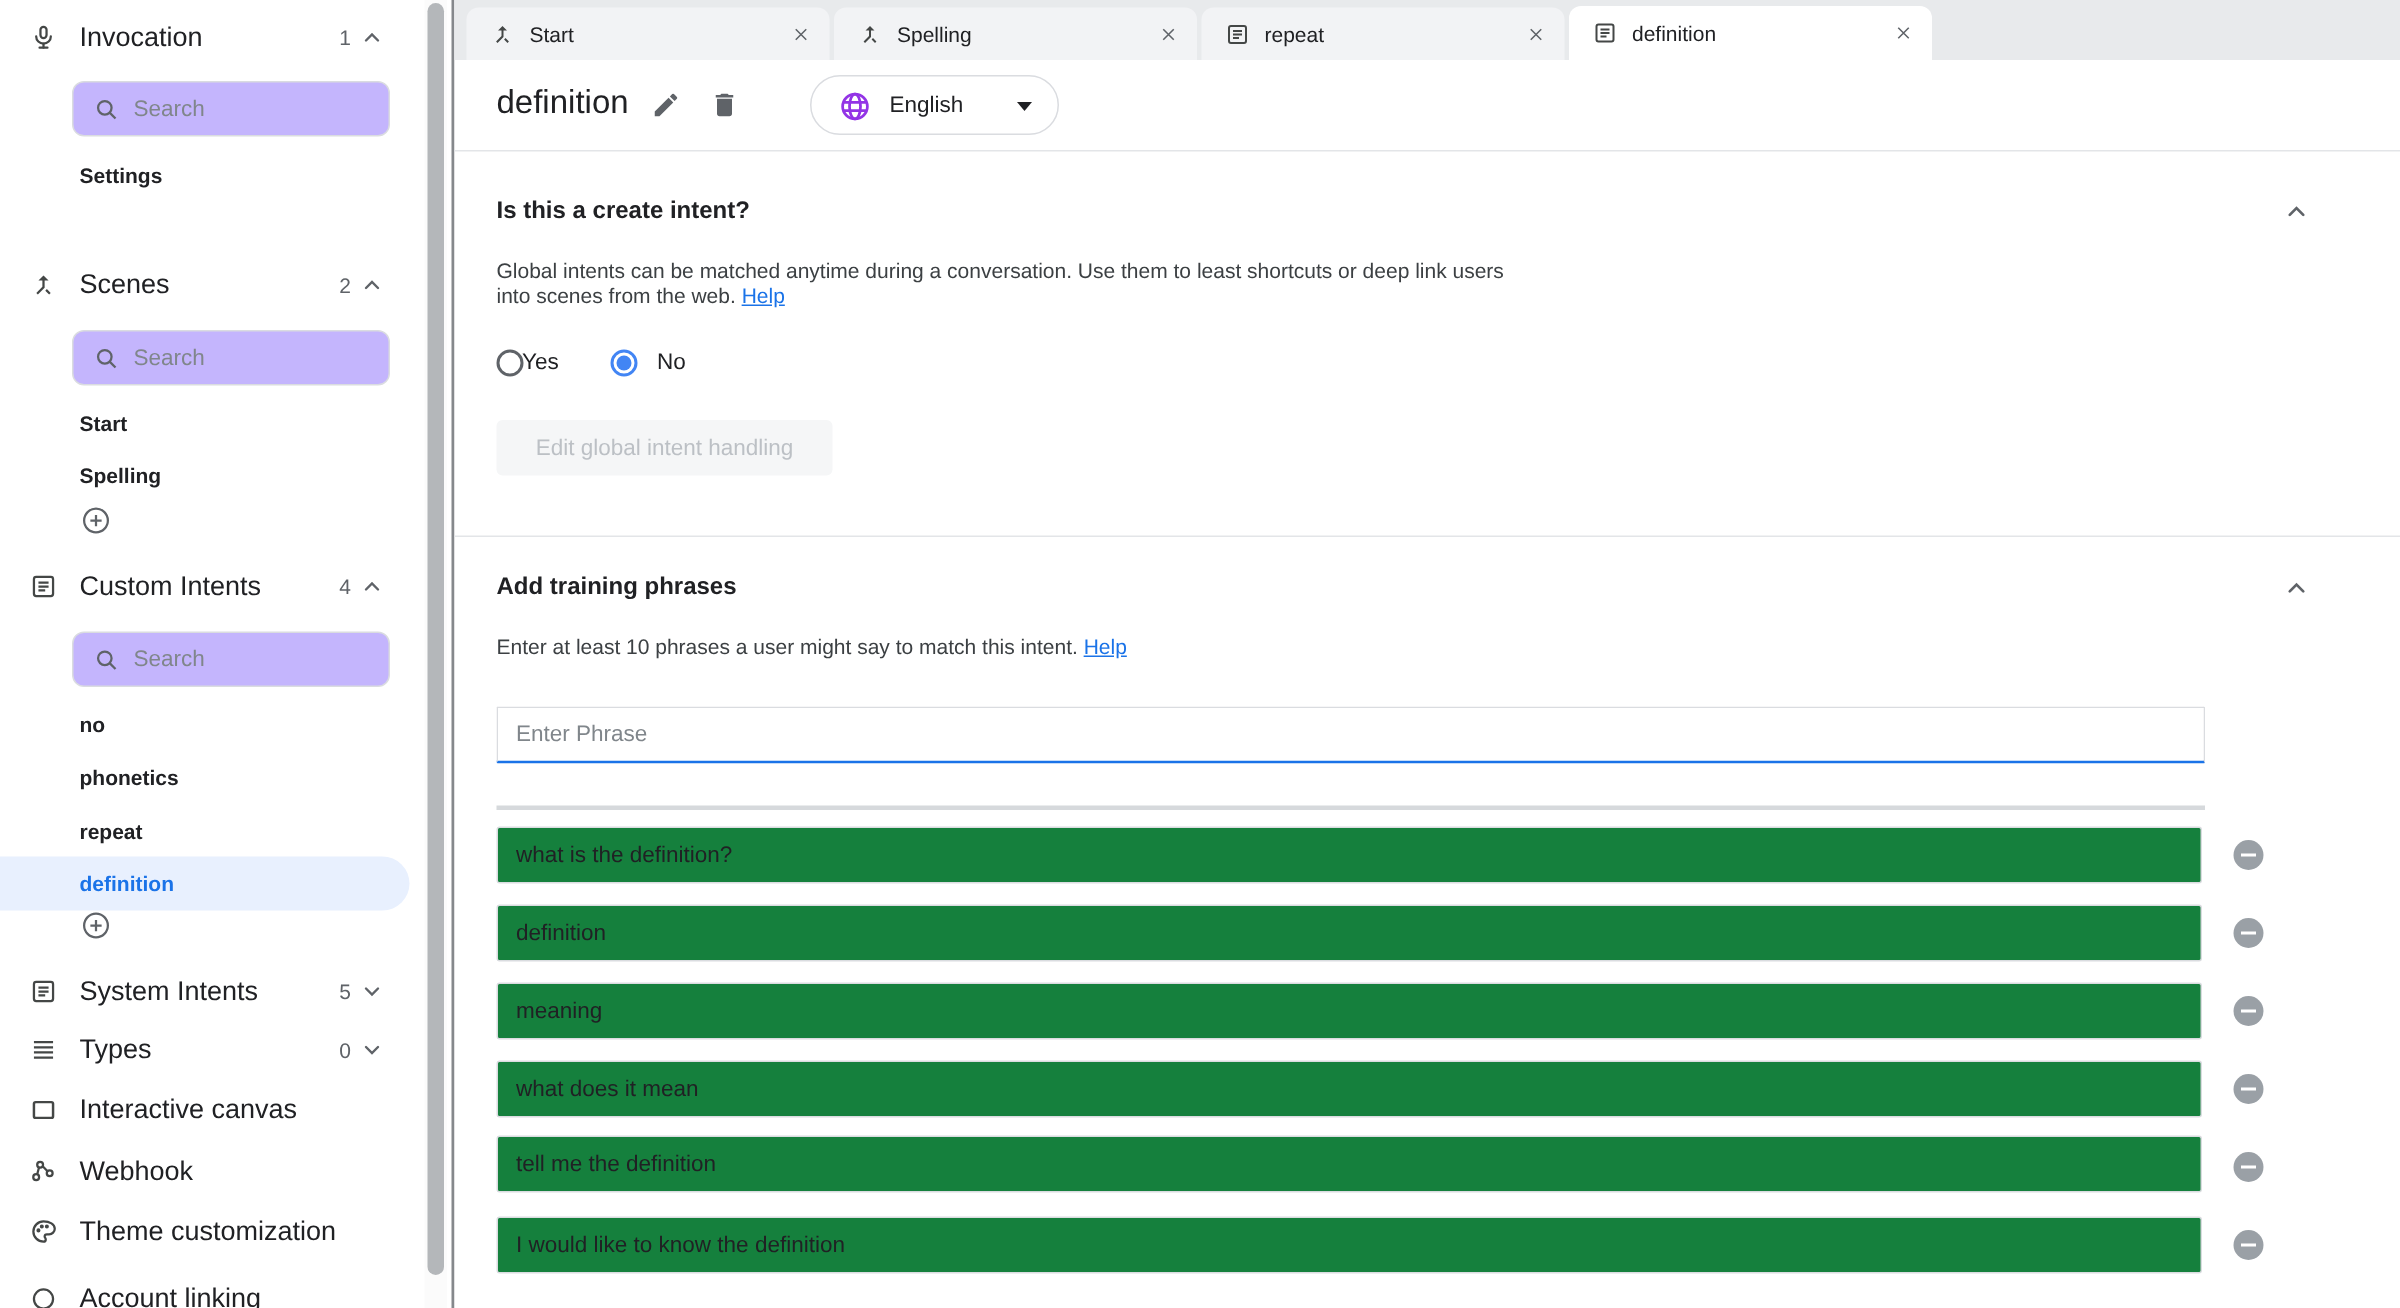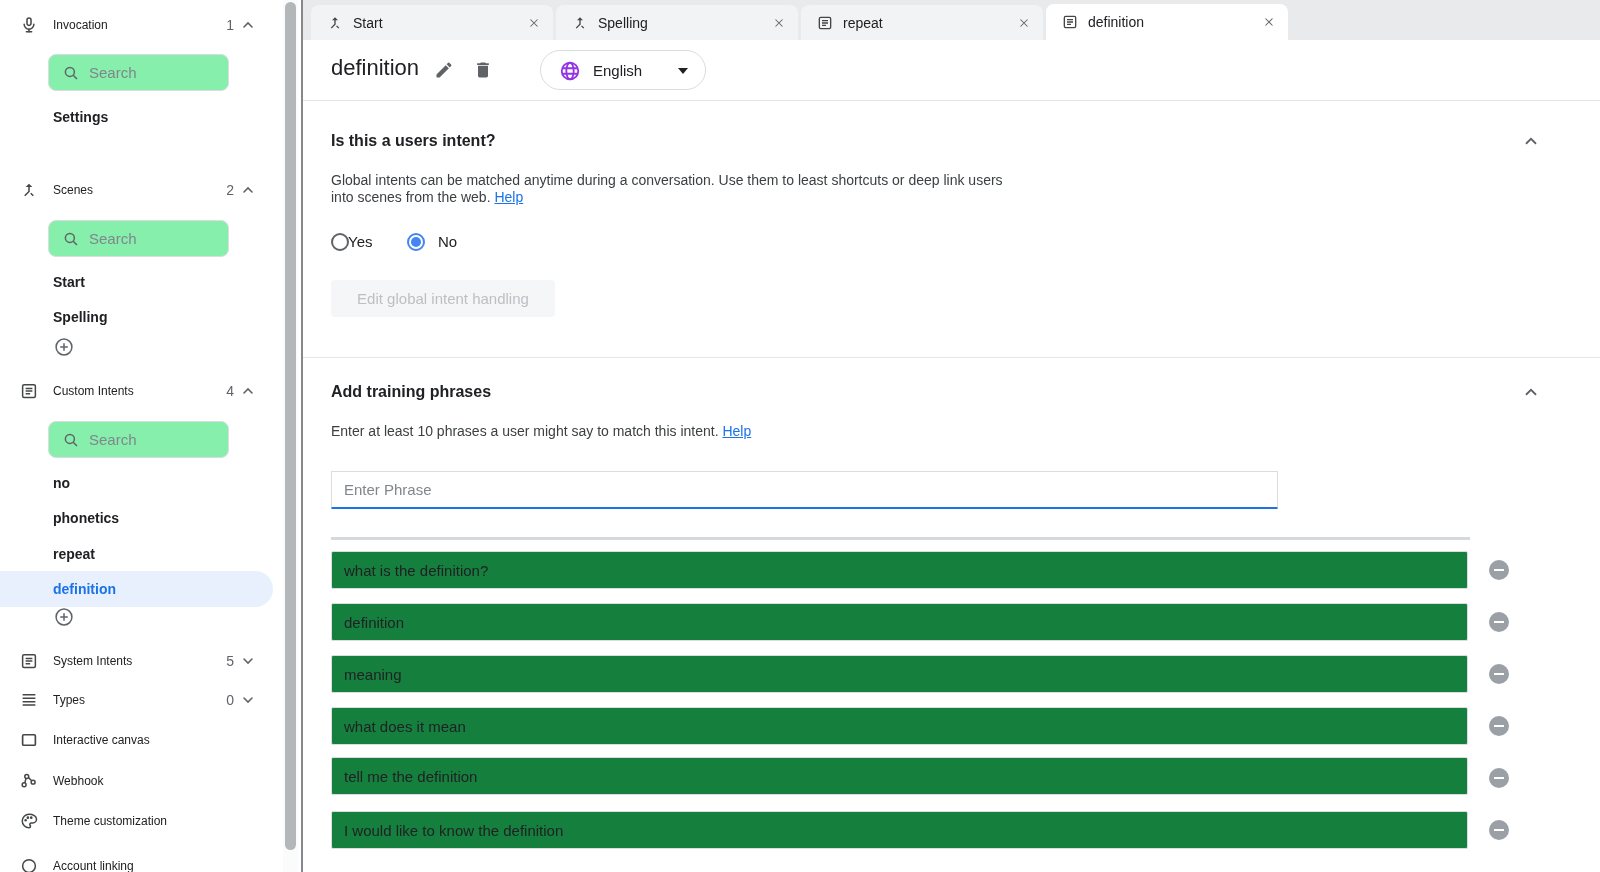--- a/index.html
+++ b/index.html
@@ -3,26 +3,26 @@
 <meta charset="utf-8">
 <style>
   * { margin:0; padding:0; box-sizing:border-box; }
   html,body { width:1600px; height:872px; overflow:hidden; background:#fff;
     font-family:"Liberation Sans","DejaVu Sans",sans-serif; color:#202124; }
   #app { position:relative; width:1600px; height:872px; background:#fff; }
 
   
   #sidebar { position:absolute; left:0; top:0; width:301px; height:872px; background:#fff; }
   .s-row { position:absolute; left:0; width:283px; height:36px; }
-  .s-row .lbl { position:absolute; left:53px; top:50%; transform:translateY(-50%); font-size:12px; color:#202124; }
+  .s-row .lbl { position:absolute; left:53px; top:50%; transform:translateY(-50%); font-size:18px; color:#202124; }
   .s-row .item-lbl { position:absolute; left:53px; top:50%; transform:translateY(-50%); font-size:14px; font-weight:bold; color:#202124; }
   .s-row .s-icon { position:absolute; left:20px; top:50%; transform:translateY(-50%); width:18px; height:18px; color:#444746; }
   .s-count { position:absolute; left:216px; width:18px; top:50%; transform:translateY(-50%); text-align:right; font-size:14px; color:#5f6368; }
   .s-chev { position:absolute; left:240px; top:50%; transform:translateY(-50%); width:16px; height:16px; color:#5f6368; }
-  .s-search { position:absolute; left:48px; width:181px; height:37px; border:1px solid #dadce0; border-radius:8px; background:#86efac;padding-left:12px; }
+  .s-search { position:absolute; left:48px; width:212px; height:37px; border:1px solid #dadce0; border-radius:8px; background:#c4b5fd;padding-left:12px; }
   .s-search svg { position:absolute; left:13px; top:9px; width:18px; height:18px; color:#5f6368; }
   .s-search input { position:absolute; left:40px; top:0; width:160px; height:35px; border:none; outline:none; font-size:15px; color:#202124; font-family:inherit; background:transparent; }
   .s-search input::placeholder { color:#80868b; }
   .sel-pill { position:absolute; left:0; width:273px; height:36px; background:#e8f0fe; border-radius:0 18px 18px 0; }
   .sel-pill .item-lbl { color:#1a73e8; }
   .plus-btn { position:absolute; left:54px; width:20px; height:20px; color:#5f6368; }
   #sb-track { position:absolute; left:283px; top:0; width:15px; height:872px; background:#fbfbfb; }
   #sb-thumb { position:absolute; left:2px; top:2px; width:11px; height:848px; border-radius:6px; background:#b4b7ba; }
   #v-divider { position:absolute; left:301px; top:0; width:2px; height:872px; background:#85888c; }
 
@@ -56,21 +56,21 @@
   .radio-row { position:absolute; left:28px; top:230px; height:26px; }
   .radio { position:absolute; top:3px; width:18px; height:18px; border-radius:50%; }
   .radio.off { border:2px solid #5f6368; background:#fff; }
   .radio.on { border:2px solid #4285f4; background:#fff; }
   .radio.on::after { content:""; position:absolute; left:2px; top:2px; width:10px; height:10px; border-radius:50%; background:#4285f4; }
   .radio-lbl { position:absolute; top:3px; font-size:15px; color:#202124; }
 
   #edit-global-btn { position:absolute; left:28px; top:280px; width:224px; height:37px; border:none; border-radius:4px; background:#f5f6f7; color:#bcc0c5; font-size:15px; font-family:inherit; }
 
   
-  #phrase-input { position:absolute; left:28px; top:471px; width:947px; height:38px; border:1px solid #dadce0; border-bottom:2px solid #1a73e8; border-radius:1px; font-size:15px; color:#6d28d9; padding:0 12px; outline:none; font-family:inherit; }
+  #phrase-input { position:absolute; left:28px; top:471px; width:1139px; height:38px; border:1px solid #dadce0; border-bottom:2px solid #1a73e8; border-radius:1px; font-size:15px; color:#6d28d9; padding:0 12px; outline:none; font-family:inherit; }
   #phrase-input::placeholder { color:#80868b; }
   #drag-bar { position:absolute; left:28px; top:537px; width:1139px; height:3px; background:#d6d9dc; }
   .phrase-box { position:absolute; left:28px; width:1137px; height:38px; border:1px solid #dadce0; border-radius:2px; background:#15803d; }
   .phrase-box .p-txt { position:absolute; left:12px; top:50%; transform:translateY(-50%); font-size:15px; color:#202124; white-space:nowrap; }
   .minus-btn { position:absolute; left:1186px; width:20px; height:20px; border-radius:50%; background:#9aa0a6; border:none; cursor:pointer; }
   .minus-btn::after { content:""; position:absolute; left:5px; top:9px; width:10px; height:2px; background:#fff; }
 
   svg { display:block; }
 </style>
 </head>
@@ -348,21 +348,21 @@
             <ellipse cx="12" cy="12" rx="4" ry="9"></ellipse>
             <path d="M3.5 9h17M3.5 15h17"></path>
           </svg>
       </span>
       <span class="lang-lbl">English</span>
       <span class="caret"></span>
     </div>
 
     <div class="h-divider" style="top:100px"></div>
 
-    <div class="sec-head" style="top:132px">Is this a users intent?</div>
+    <div class="sec-head" style="top:132px">Is this a create intent?</div>
     <span class="sec-chev" style="top:132px">
       <svg viewBox="0 0 24 24" fill="none" stroke="currentColor" stroke-width="2.4" stroke-linecap="round">
           <path d="M6 15l6-6 6 6"></path>
         </svg>
     </span>
     <div class="sec-desc" style="top:172px">
       <span>Global intents can be matched anytime during a conversation. Use them to least shortcuts or deep link users into scenes from the web.</span>
       <a class="help-link">Help</a>
     </div>
 

